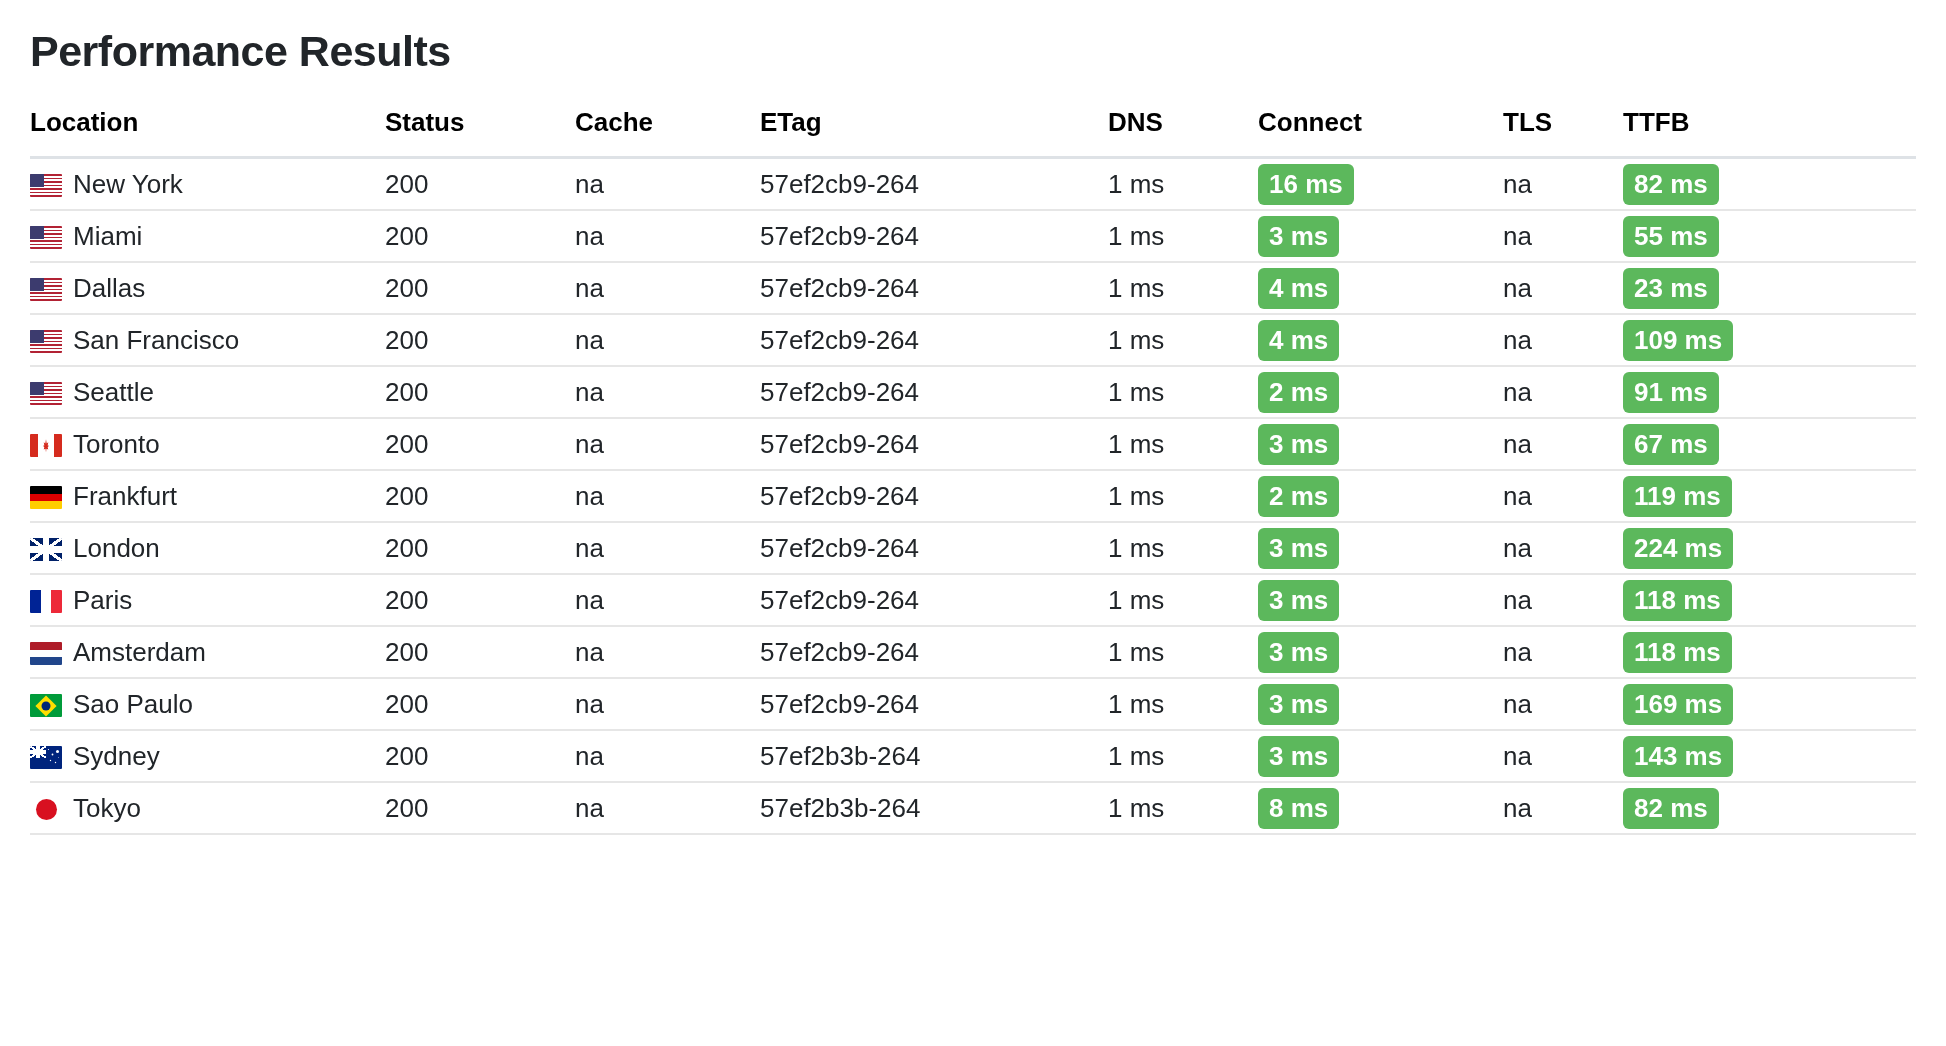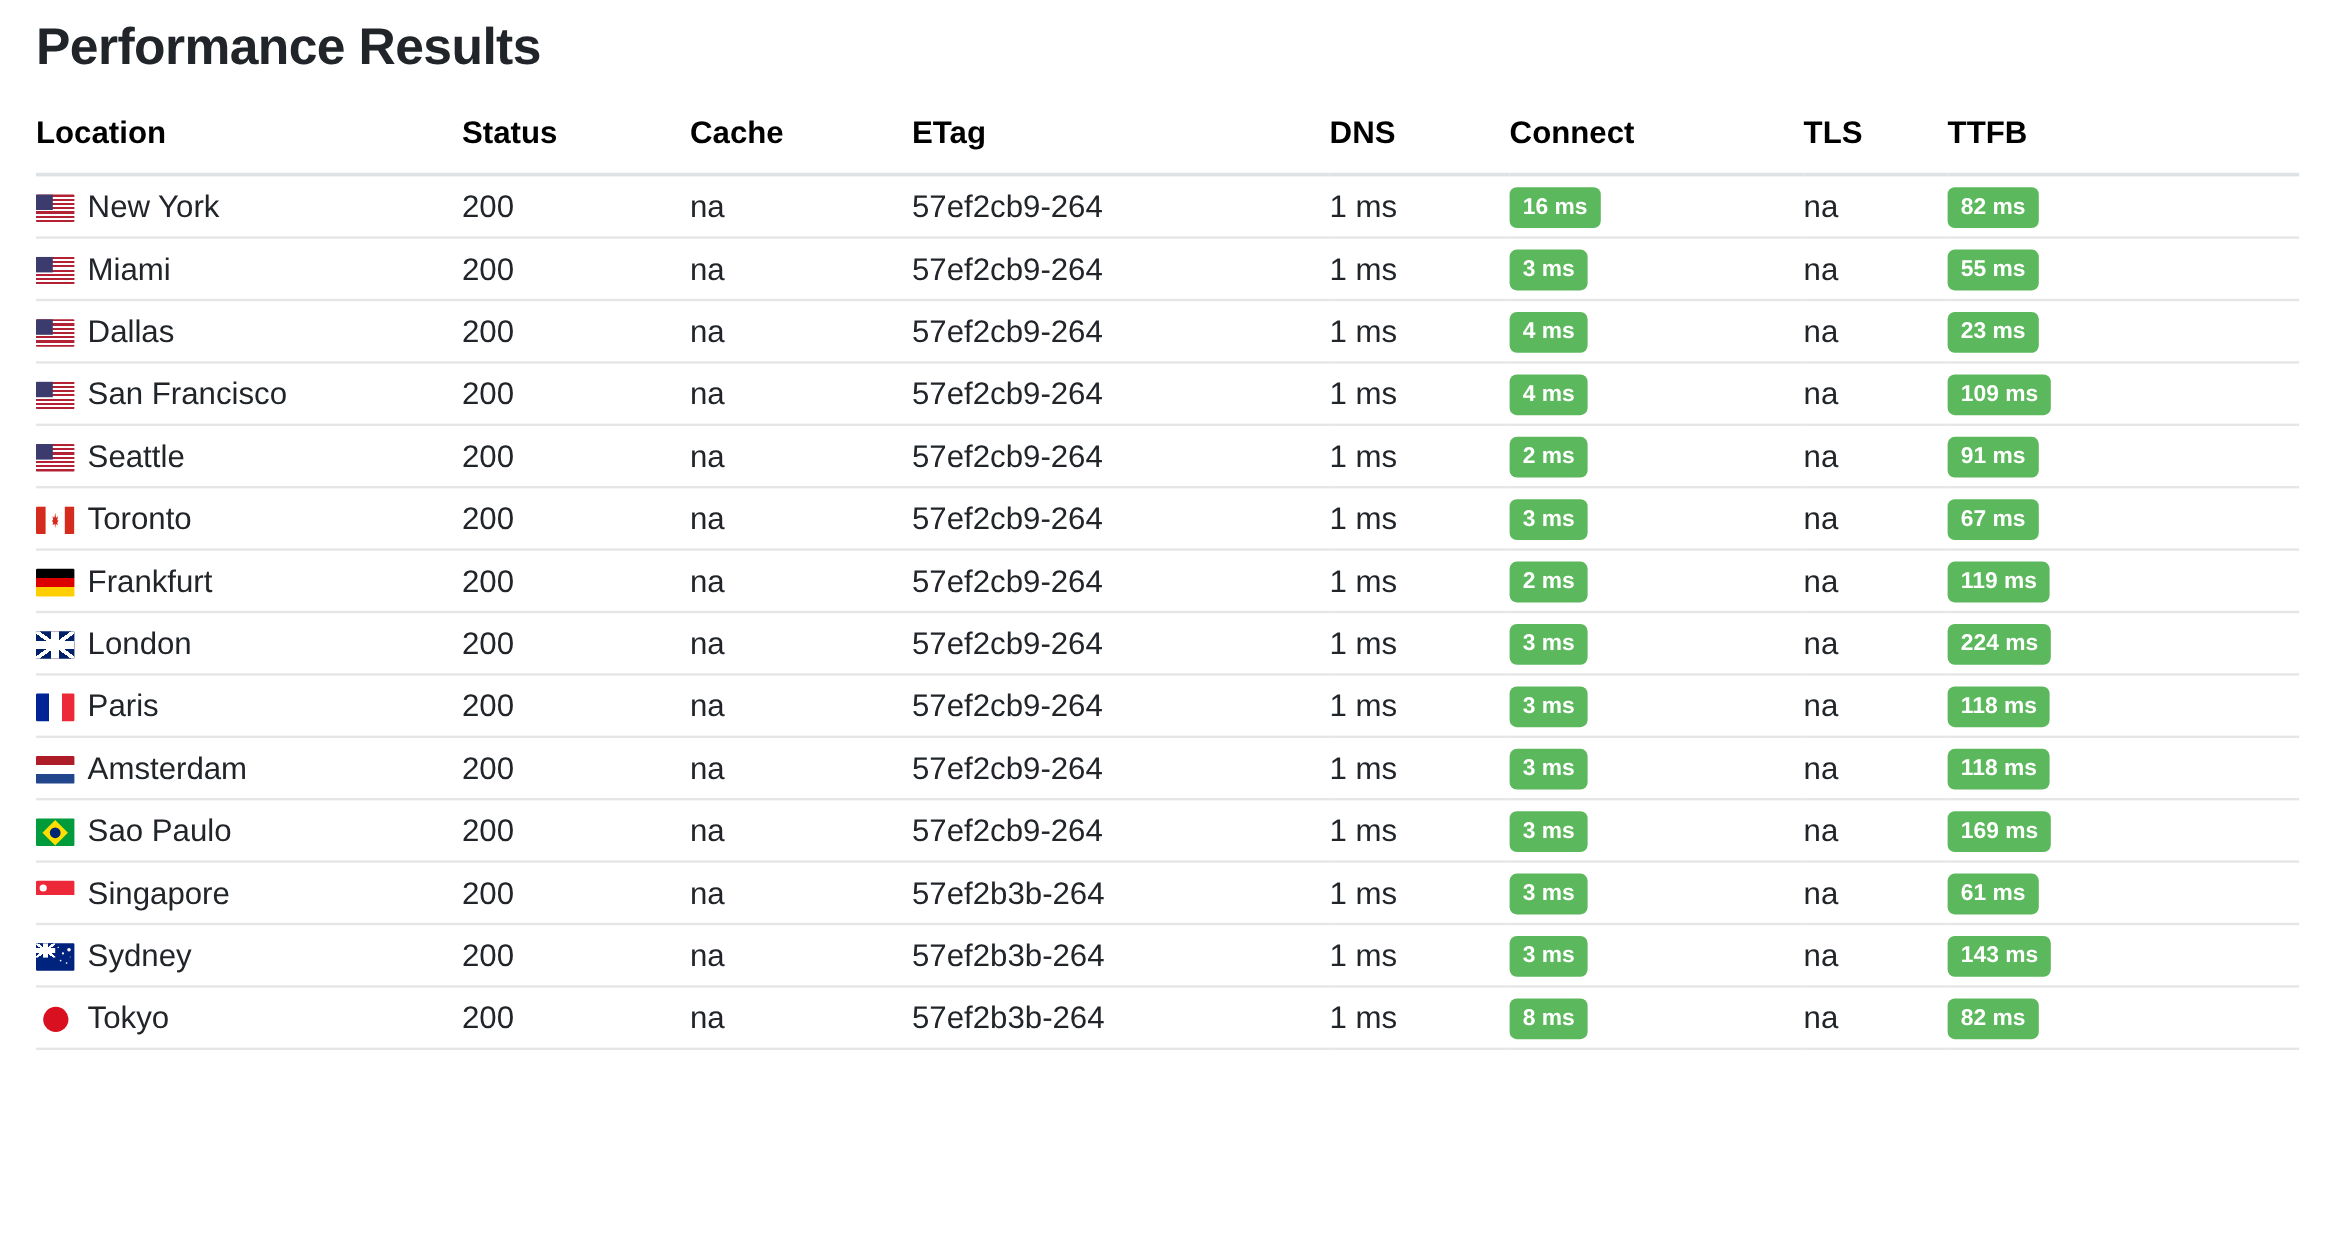--- a/index.html
+++ b/index.html
@@ -9,21 +9,21 @@
     background: #ffffff;
   }
   body {
     width: 1946px;
     height: 1046px;
     font-family: "Liberation Sans", sans-serif;
     color: #212529;
     overflow: hidden;
   }
   .page {
-    padding: 4px 30px;
+    padding: 16px 30px;
     box-sizing: border-box;
   }
   .page-title {
     font-size: 43px;
     font-weight: bold;
     color: #212529;
     margin: 0;
     padding: 12px 0 24px 0;
     letter-spacing: -0.5px;
     line-height: 1.1;
@@ -231,21 +231,21 @@
     width: 21px; height: 21px;
     border-radius: 50%;
     background: #d81020;
   }
 
   
   .badge {
     display: inline-block;
     background: #5cb85c;
     color: #ffffff;
-    font-size: 19px;
+    font-size: 26px;
     font-weight: bold;
     border-radius: 6px;
     padding: 7px 11px 8px 11px;
     line-height: 1;
     white-space: nowrap;
   }
 </style>
 </head>
 <body>
 
@@ -428,35 +428,20 @@
           <td class="col-cache">na</td>
           <td class="col-etag">57ef2cb9-264</td>
           <td class="col-dns">1 ms</td>
           <td class="col-connect"><span class="badge">3 ms</span></td>
           <td class="col-tls">na</td>
           <td class="col-ttfb"><span class="badge">169 ms</span></td>
         </tr>
         <tr>
           <td class="col-location">
             <div class="loc-cell">
-              <span class="flag flag-sg"></span>
-              <span class="loc-label">Singapore</span>
-            </div>
-          </td>
-          <td class="col-status">200</td>
-          <td class="col-cache">na</td>
-          <td class="col-etag">57ef2b3b-264</td>
-          <td class="col-dns">1 ms</td>
-          <td class="col-connect"><span class="badge">3 ms</span></td>
-          <td class="col-tls">na</td>
-          <td class="col-ttfb"><span class="badge">61 ms</span></td>
-        </tr>
-        <tr>
-          <td class="col-location">
-            <div class="loc-cell">
               <span class="flag flag-au"></span>
               <span class="loc-label">Sydney</span>
             </div>
           </td>
           <td class="col-status">200</td>
           <td class="col-cache">na</td>
           <td class="col-etag">57ef2b3b-264</td>
           <td class="col-dns">1 ms</td>
           <td class="col-connect"><span class="badge">3 ms</span></td>
           <td class="col-tls">na</td>

